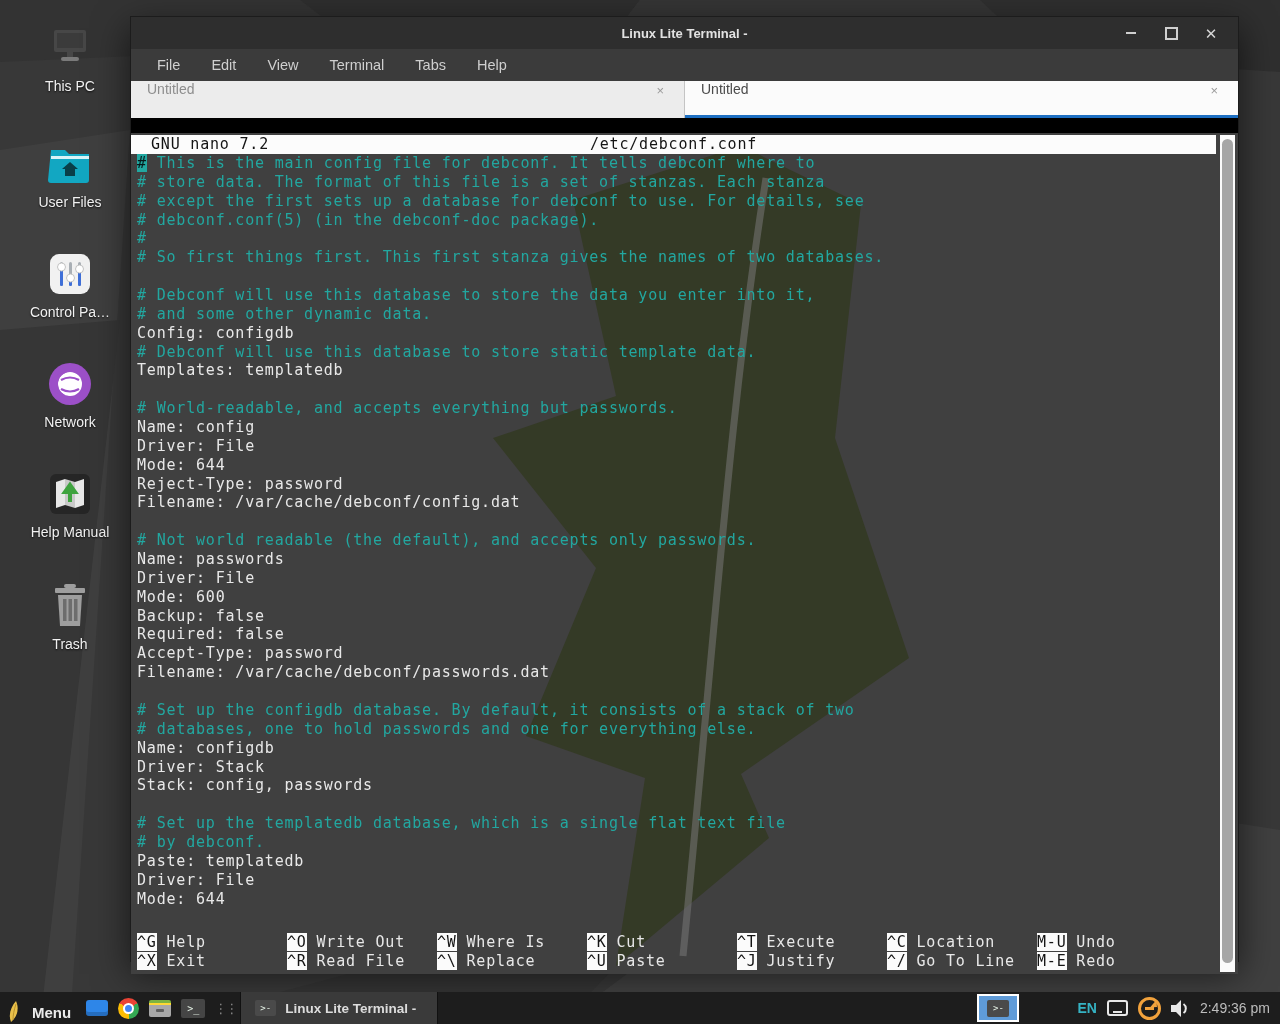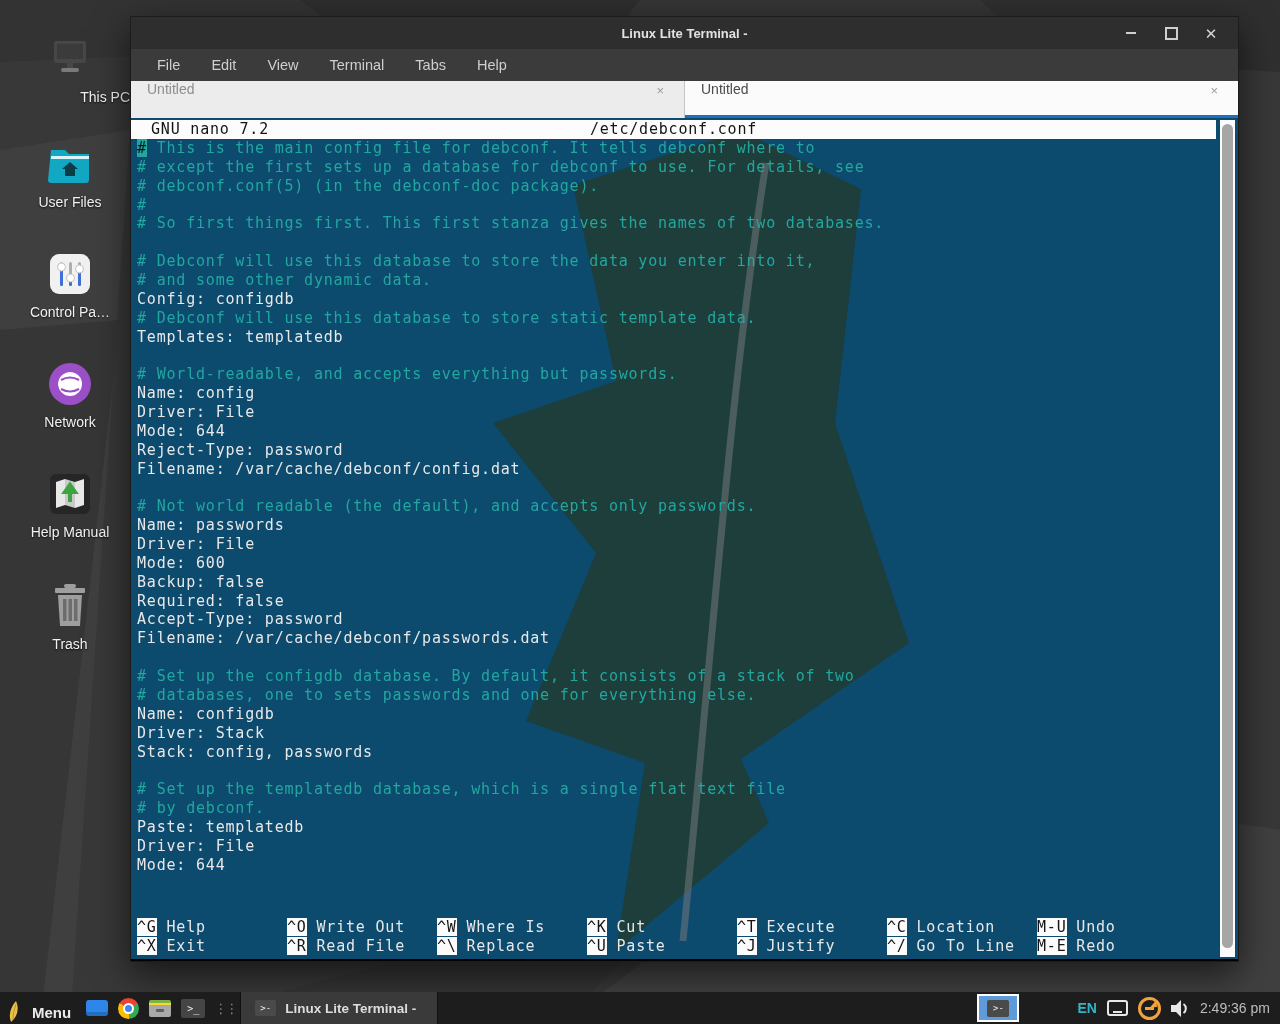--- a/index.html
+++ b/index.html
@@ -23,22 +23,22 @@
   .wb-close{font-size:15px;line-height:1;color:#d6d6d6;}
   .menubar{height:32px;background:#3b3b3b;display:flex;align-items:center;gap:21px;padding-left:16px;}
   .menu-item{color:#cfcfcf;font-size:14.5px;margin-left:10px;}
   .tabbar{height:37px;display:flex;background:#cfcfcf;}
   .tab{flex:1;display:flex;padding:0 16px;font-size:14px;position:relative;}
   .tab.inactive{background:#ececec;color:#8d8d8d;border-right:1px solid #c4c4c4;}
   .tab.active{background:#fbfbfb;color:#4a4a4a;box-shadow:inset 0 -3px 0 #1d6fc2;}
   .tab .tlabel{white-space:nowrap;}
   .tab .tclose{margin-left:auto;color:#9a9a9a;font-size:13px;padding:2px 4px;}
   
-  .terminal{position:relative;height:841px;background:#0c4a6e;overflow:hidden;
-    font-family:"DejaVu Sans Mono",monospace;}
+  .terminal{position:relative;height:841px;background:#404040;overflow:hidden;
+    font-family:"DejaVu Sans Mono",monospace;margin-top:15px;}
   .watermark{position:absolute;left:300px;top:5px;opacity:.9;pointer-events:none;}
   .term-inner{position:absolute;left:0;top:0;right:22px;bottom:0;padding:2px 0 0 0;}
   .nano-header{position:relative;height:19px;background:#fcfcfc;color:#141414;font-size:15px;letter-spacing:.8px;}
   .nano-header .ver{position:absolute;left:20px;top:0;line-height:19px;}
   .nano-header .path{position:absolute;left:0;right:0;top:0;text-align:center;line-height:19px;}
   .term-lines{padding-left:6px;}
   .line{height:18.86px;line-height:18.86px;font-size:15px;letter-spacing:.8px;white-space:pre;color:#e8e8e8;}
   .line.comment{color:#22a7a0;}
   .cursor{background:#22a7a0;color:#04191a;}
   .shortcuts{position:absolute;left:6px;right:0;bottom:3px;display:grid;
@@ -79,21 +79,21 @@
   <div class="facet" style="clip-path:polygon(0 0,300px 0,360px 46px,0 62px);background:#333333;"></div>
   <div class="facet" style="clip-path:polygon(300px 0,640px 0,600px 52px,360px 46px);background:#2e2e2e;"></div>
   <div class="facet" style="clip-path:polygon(640px 0,980px 0,1040px 56px,600px 52px);background:#353535;"></div>
   <div class="facet" style="clip-path:polygon(980px 0,1280px 0,1280px 72px,1040px 56px);background:#2f2f2f;"></div>
   <div class="facet" style="clip-path:polygon(0 150px,130px 130px,70px 1024px,0 1024px);background:#3f3f3f;"></div>
   <div class="facet" style="clip-path:polygon(0 330px,120px 320px,40px 1024px,0 1024px);background:#363636;"></div>
   <div class="facet" style="clip-path:polygon(560px 1024px,900px 770px,1280px 830px,1280px 1024px);background:#404040;"></div>
   <div class="facet" style="clip-path:polygon(160px 1024px,700px 880px,560px 1024px);background:#343434;"></div>
 
   <div id="icon-col">
-      <div class="d-icon" style="top: 31px; text-align: right;">
+      <div class="d-icon" style="top: 20px;">
         <div class="gfx">
           <svg width="44" height="46" viewBox="0 0 44 46">
             <rect x="6" y="6" width="32" height="22" rx="2" fill="#474747"></rect>
             <rect x="9" y="9" width="26" height="15" fill="#3b3b3b"></rect>
             <rect x="19" y="28" width="6" height="5" fill="#474747"></rect>
             <rect x="13" y="33" width="18" height="4" rx="2" fill="#7a7a7a"></rect>
           </svg>
         </div>
         <div class="lab">This PC</div>
       </div>
@@ -200,20 +200,21 @@
         <polygon points="310,8 430,66 404,300 478,520 310,636 338,700 185,828 214,640 95,598 165,430 62,300 185,258 142,62" fill="#2c3512" opacity="0.62"></polygon>
         <path d="M335,40 C300,260 285,480 252,818" stroke="#7d7d7d" stroke-width="7" fill="none" opacity="0.55"></path>
       </svg>
       <div class="term-inner">
         <div class="nano-header">
           <span class="ver">GNU nano 7.2</span>
           <span class="path">/etc/debconf.conf</span>
         </div>
         <div class="term-lines" id="term-lines">
             <div class="line comment"><span class="cursor">#</span> This is the main config file for debconf. It tells debconf where to</div>
+            <div class="line comment"># store data. The format of this file is a set of stanzas. Each stanza</div>
             <div class="line comment"># except the first sets up a database for debconf to use. For details, see</div>
             <div class="line comment"># debconf.conf(5) (in the debconf-doc package).</div>
             <div class="line comment">#</div>
             <div class="line comment"># So first things first. This first stanza gives the names of two databases.</div>
             <div class="line"> </div>
             <div class="line comment"># Debconf will use this database to store the data you enter into it,</div>
             <div class="line comment"># and some other dynamic data.</div>
             <div class="line">Config: configdb</div>
             <div class="line comment"># Debconf will use this database to store static template data.</div>
             <div class="line">Templates: templatedb</div>
@@ -228,21 +229,21 @@
             <div class="line comment"># Not world readable (the default), and accepts only passwords.</div>
             <div class="line">Name: passwords</div>
             <div class="line">Driver: File</div>
             <div class="line">Mode: 600</div>
             <div class="line">Backup: false</div>
             <div class="line">Required: false</div>
             <div class="line">Accept-Type: password</div>
             <div class="line">Filename: /var/cache/debconf/passwords.dat</div>
             <div class="line"> </div>
             <div class="line comment"># Set up the configdb database. By default, it consists of a stack of two</div>
-            <div class="line comment"># databases, one to sets passwords and one for everything else.</div>
+            <div class="line comment"># databases, one to hold passwords and one for everything else.</div>
             <div class="line">Name: configdb</div>
             <div class="line">Driver: Stack</div>
             <div class="line">Stack: config, passwords</div>
             <div class="line"> </div>
             <div class="line comment"># Set up the templatedb database, which is a single flat text file</div>
             <div class="line comment"># by debconf.</div>
             <div class="line">Paste: templatedb</div>
             <div class="line">Driver: File</div>
             <div class="line">Mode: 644</div>
           </div>

